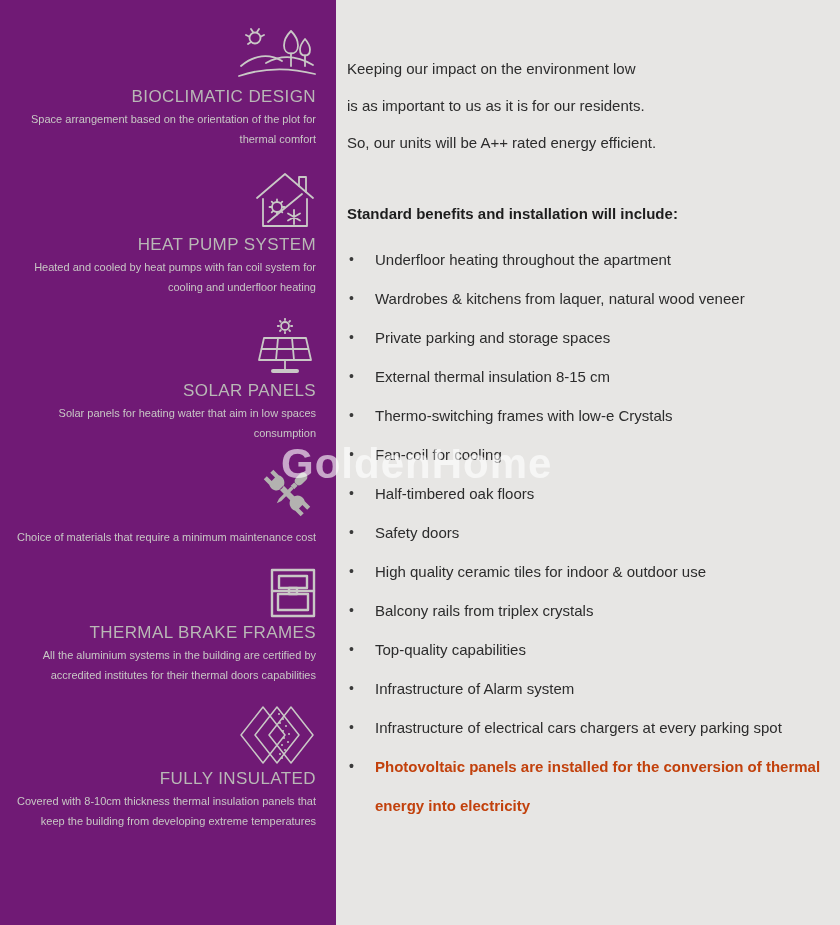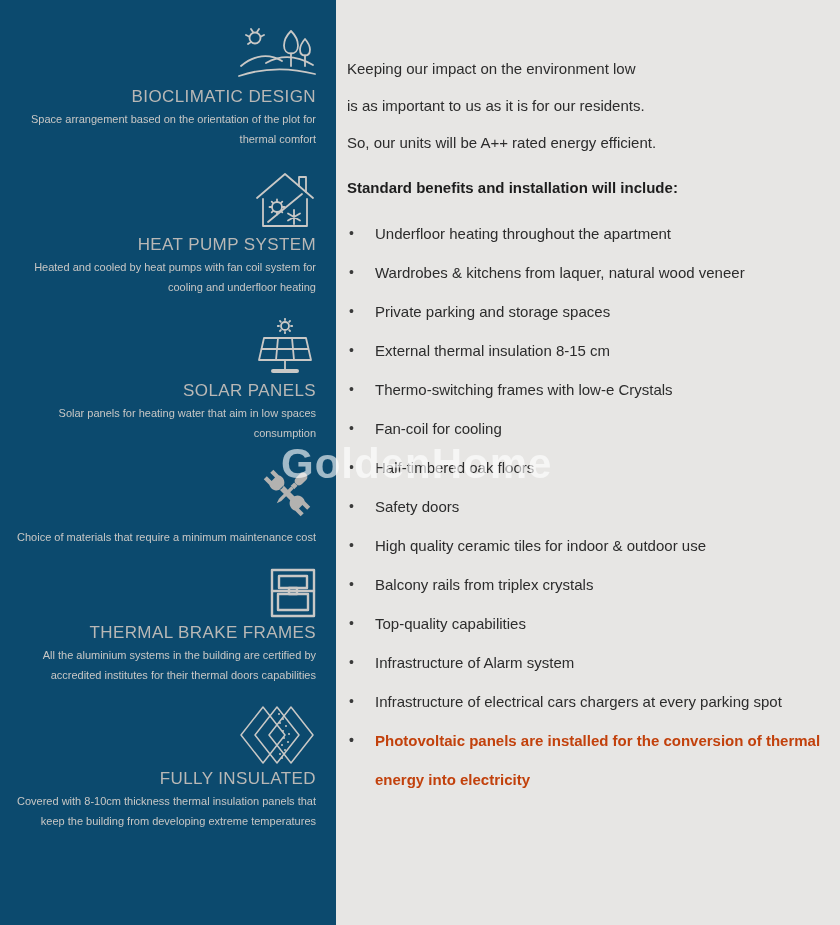--- a/index.html
+++ b/index.html
@@ -10,21 +10,21 @@
     font-family:"Liberation Sans", sans-serif;
     overflow:hidden;
   }
 
   
   .left-col {
     position:absolute; left:0; top:0;
     width:336px; height:925px;
     padding:26px 20px 0 12px;
     text-align:right;
-    background:#0c4a6e;
+    background:#701a75;
   }
   .feature { margin-bottom:21px; }
   .feature .icon-wrap { display:block; margin-bottom:5px; }
   .feature .icon-wrap svg { vertical-align:bottom; }
   .feature-title {
     font-size:17px; font-weight:400;
     color:#b9b8b6; letter-spacing:.4px;
     line-height:20px; margin-bottom:2px;
   }
   .feature-desc {
@@ -38,21 +38,21 @@
   .right-col {
     position:absolute; left:347px; top:50px;
     width:493px;
   }
   .intro-line {
     font-size:15px; color:#2c2c2c;
     line-height:37px;
   }
   .benefits-heading {
     font-size:15px; font-weight:bold; color:#1d1d1d;
-    margin-top:17px; line-height:20px;
+    margin-top:43px; line-height:20px;
   }
   .benefits-list { list-style:none; margin-top:16px; }
   .benefit-item {
     position:relative;
     font-size:15px; color:#2c2c2c;
     line-height:39px;
     padding-left:28px;
   }
   .benefit-item::before {
     content:"\2022";

